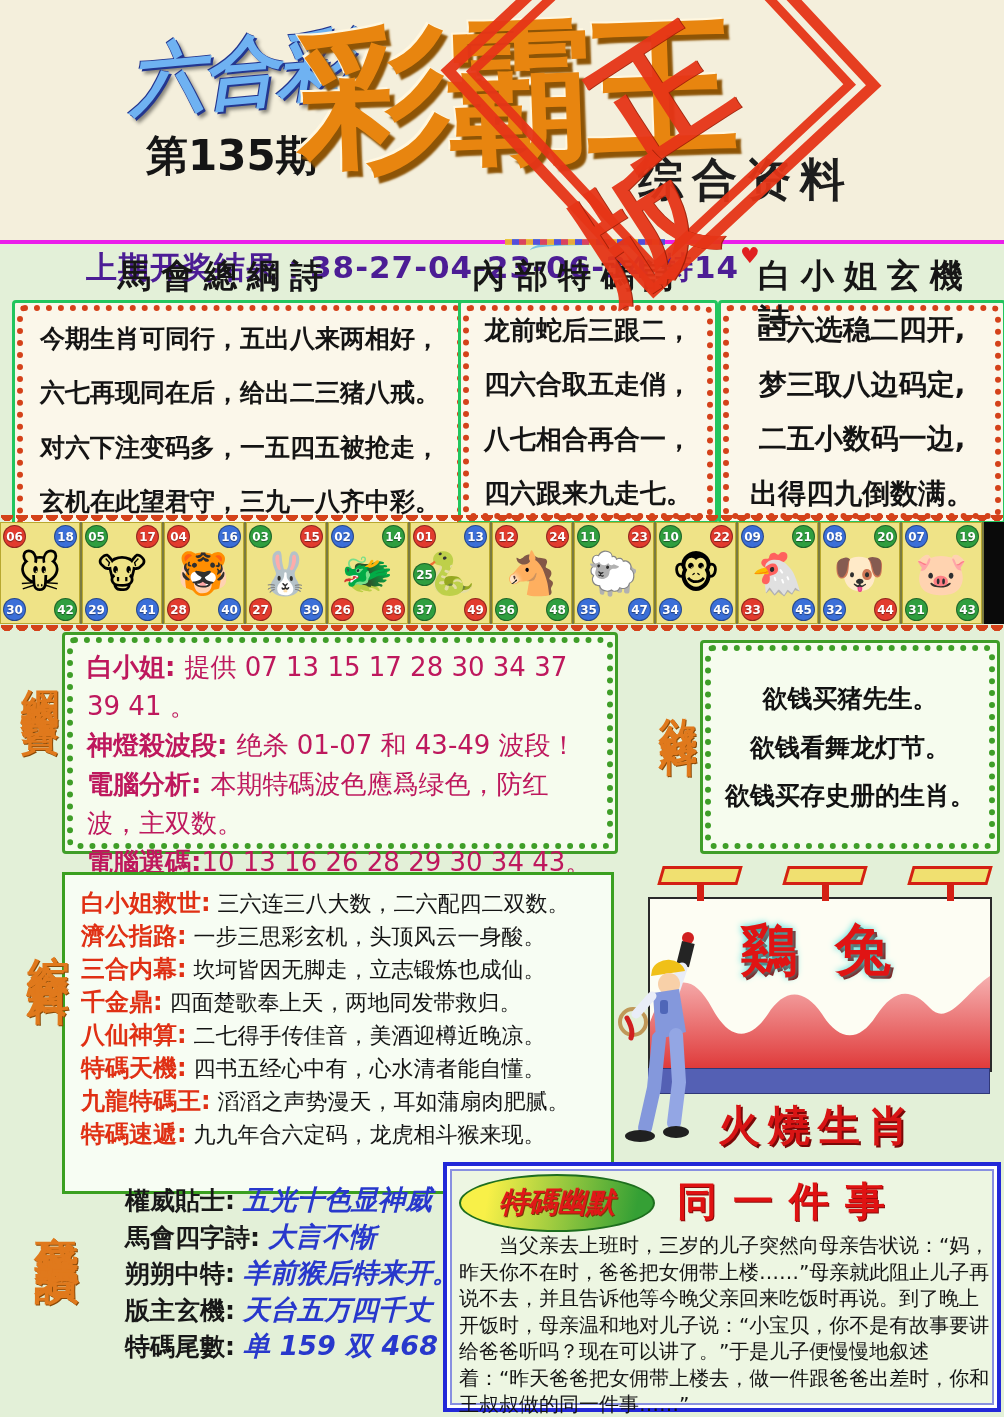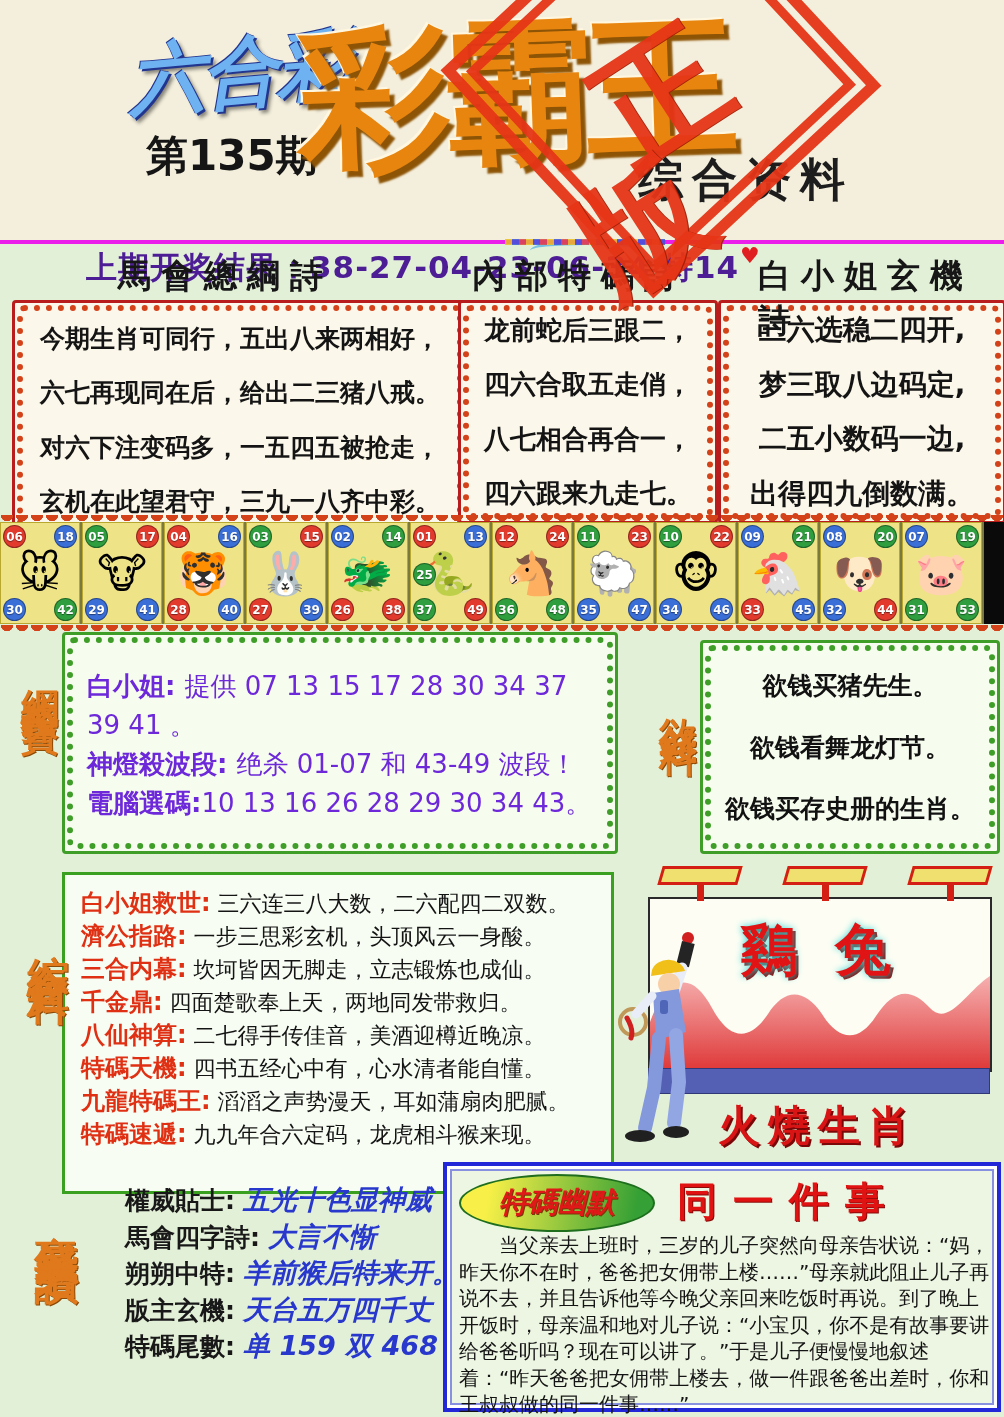--- a/index.html
+++ b/index.html
@@ -29,21 +29,21 @@
   .micro-mark{left:505px;top:239px;width:160px;height:6px;z-index:5;opacity:.85;
         background:repeating-linear-gradient(90deg,#e8c020 0 7px,#3b55d8 7px 14px,#d84848 14px 21px);}
   
   .poem-title{font-size:33px;font-weight:bold;color:#161616;letter-spacing:10px;z-index:1;}
   .pt1{left:118px;top:254px;}
   .pt2{left:472px;top:254px;}
   .pt3{left:758px;top:254px;}
   .arc-decor{left:530px;top:240px;width:112px;height:16px;border-top:5px solid #63bbe8;
         border-radius:50%;opacity:.85;}
   .heart-decor{left:740px;top:243px;color:#e02020;font-size:22px;}
-  .perf{background:#fbf7ea;border:3px solid #b91c1c;border-radius:4px;}
+  .perf{background:#fbf7ea;border:3px solid #22c55e;border-radius:4px;}
   .perf::before{content:"";position:absolute;inset:2px;border:6px dotted #d4421a;border-radius:8px;pointer-events:none;}
   .perf-green{background:#f6fcee;border-color:#3f9e28;}
   .perf-green::before{border-color:#3f9e28;}
   .poem-box{display:flex;flex-direction:column;justify-content:space-around;
         color:#141414;font-weight:bold;text-align:center;}
   .pb1{left:12px;top:300px;width:438px;height:218px;font-size:25px;padding:8px 6px;}
   .pb2{left:458px;top:300px;width:254px;height:218px;font-size:26px;}
   .pb3{left:718px;top:300px;width:282px;height:218px;font-size:28px;}
   
   .strip-perf{left:0;width:1004px;height:7px;z-index:1;
@@ -63,25 +63,25 @@
   .c-red{background:#e23b2e;}.c-blue{background:#3b6fd8;}.c-green{background:#2f9e3f;}
   
   .vlabel{writing-mode:vertical-rl;text-orientation:upright;color:#e0791c;font-weight:bold;
         text-shadow:1px 1px 0 #8a4a08;z-index:1;}
   .vl-net{left:14px;top:660px;font-size:38px;letter-spacing:8px;}
   .vl-money{left:652px;top:688px;font-size:38px;letter-spacing:10px;}
   .vl-comp{left:20px;top:922px;font-size:42px;letter-spacing:9px;}
   .vl-win{left:28px;top:1200px;font-size:44px;letter-spacing:8px;}
   
   .net-box{left:62px;top:632px;width:556px;height:222px;box-sizing:border-box;
-        padding:32px 16px 10px 22px;font-size:26px;color:#6d28d9;line-height:1.5;}
+        padding:13px 16px 10px 22px;font-size:26px;color:#be185d;line-height:1.5;}
   .net-box .lbl{font-weight:bold;}
   .money-box{left:700px;top:640px;width:300px;height:214px;box-sizing:border-box;
         display:flex;flex-direction:column;justify-content:space-between;
-        padding:26px 12px;text-align:center;font-size:25px;font-weight:bold;color:#111;}
+        padding:39px 12px;text-align:center;font-size:25px;font-weight:bold;color:#111;}
   
   .comp-box{left:62px;top:872px;width:552px;height:322px;box-sizing:border-box;
         background:#f7fdf3;border:3px solid #3aa020;padding:12px 8px 8px 16px;
         font-size:22px;color:#141414;line-height:33px;}
   .comp-box .lbl{color:#e03014;font-weight:bold;font-size:24px;}
   
   .lamps{left:660px;top:866px;width:330px;display:flex;justify-content:space-between;z-index:1;}
   .lamp{display:flex;flex-direction:column;align-items:center;}
   .lamp .shade{width:74px;height:13px;background:#f0e070;border:3px solid #d42014;transform:skewX(-16deg);}
   .lamp .stem{width:7px;height:16px;background:#d42014;}
@@ -254,34 +254,35 @@
         <span class="ball bl c-blue">32</span>
         <span class="ball br c-red">44</span>
       </div>
 
       <div class="zcell">
         <span class="emoji">🐷</span>
         <span class="ball tl c-blue">07</span>
         <span class="ball tr c-green">19</span>
 
         <span class="ball bl c-green">31</span>
-        <span class="ball br c-green">53</span>
+        <span class="ball br c-green">43</span>
       </div>
 
     <div class="black-band"></div>
   </div>
   <div class="abs strip-perf" style="top:625px"></div>
 
   <div class="abs vlabel vl-net">網路探寶</div>
   <div class="abs perf perf-green net-box">
 
       <div class="net-line"><span class="lbl">白小姐: </span><span>提供 07 13 15 17 28 30 34 37 39 41 。</span></div>
 
       <div class="net-line"><span class="lbl">神燈殺波段: </span><span>绝杀 01-07 和 43-49 波段！</span></div>
 
+      <div class="net-line"><span class="lbl">電腦分析: </span><span>本期特碼波色應爲绿色，防红波，主双数。</span></div>
 
       <div class="net-line"><span class="lbl">電腦選碼:</span><span>10 13 16 26 28 29 30 34 43。</span></div>
 
   </div>
 
   <div class="abs vlabel vl-money">欲錢料</div>
   <div class="abs perf perf-green money-box">
     <div>欲钱买猪先生。</div>
       <div>欲钱看舞龙灯节。</div>
       <div>欲钱买存史册的生肖。</div>

